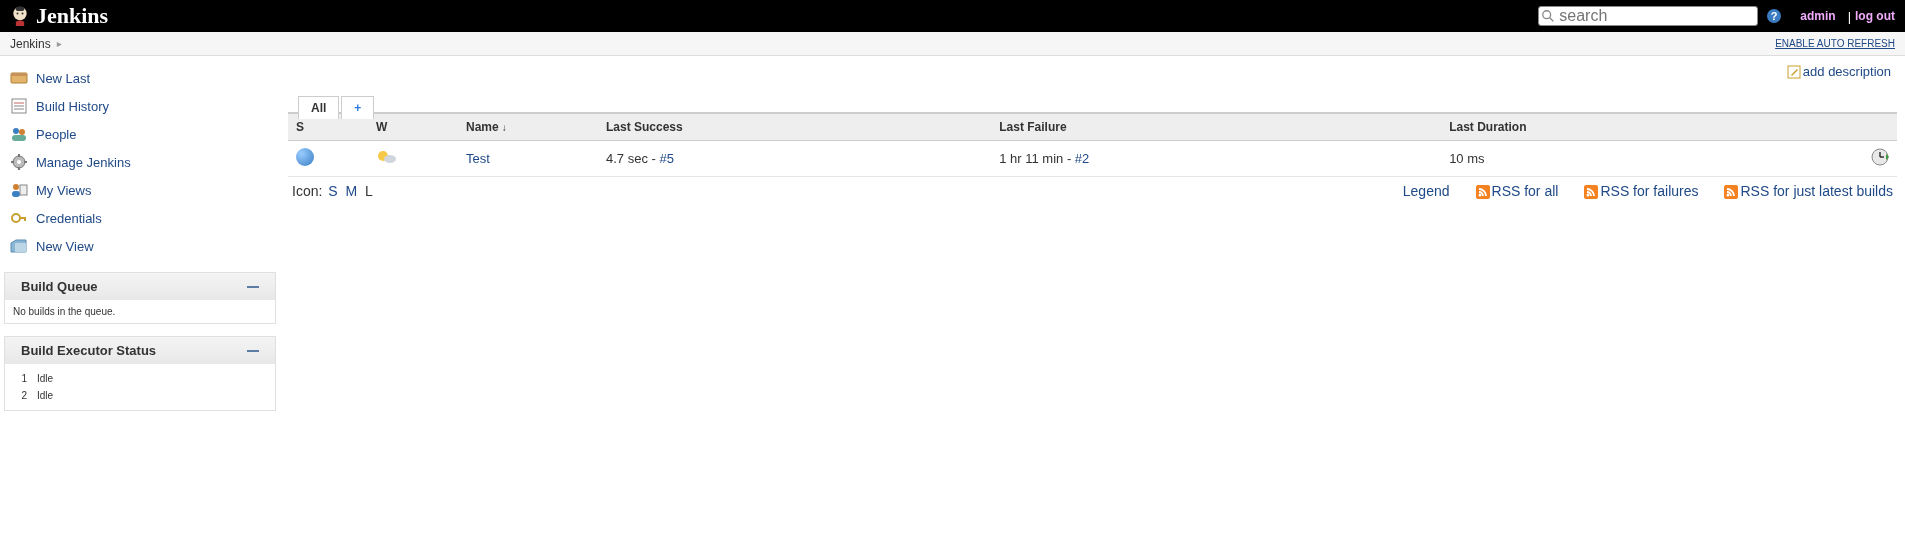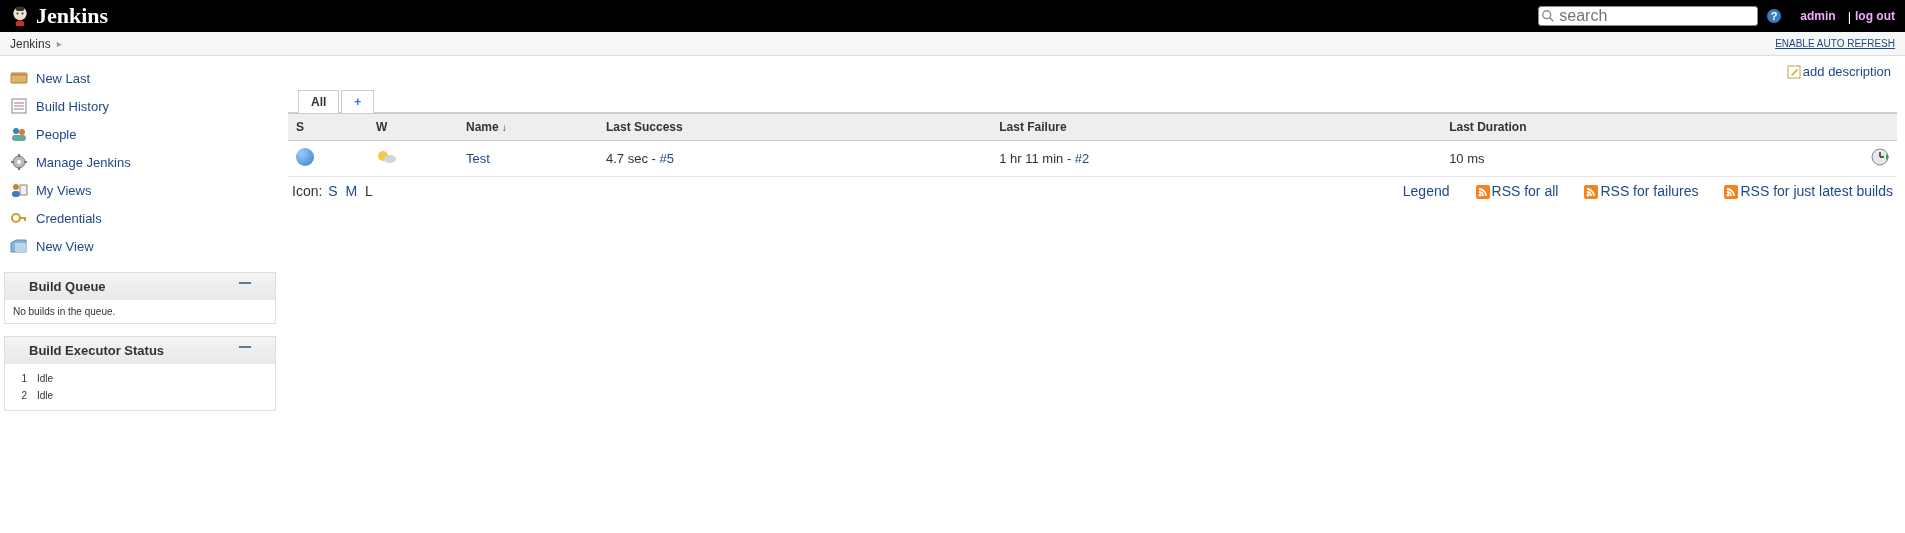--- a/index.html
+++ b/index.html
@@ -32,34 +32,34 @@
 .main { flex: 1; padding: 0 8px; }
 
 
 .side-nav { list-style: none; }
 .side-nav li { display: flex; align-items: center; padding: 5px 6px; gap: 8px; }
 .side-nav a { color: #204a87; text-decoration: none; }
 .side-icon { width: 18px; height: 18px; flex-shrink: 0; }
 
 
 .panel { margin-top: 12px; border: 1px solid #e0e0e0; }
-.panel-header { background: linear-gradient(#f4f4f4, #e8e8e8); padding: 6px 24px; font-weight: bold; display: flex; align-items: flex-start; justify-content: space-between; }
+.panel-header { background: linear-gradient(#f4f4f4, #e8e8e8); padding: 6px 16px; font-weight: bold; display: flex; align-items: center; justify-content: space-between; }
 .panel-header a { color: #333; }
 .panel-body { padding: 6px 8px; font-size: 10px; }
 .collapse-icon { width: 12px; height: 8px; color: #5b7da3; }
 .exec-row { display: flex; gap: 10px; padding: 3px 0; }
 .exec-num { width: 14px; text-align: right; }
 
 
 .top-actions { text-align: right; padding: 8px 6px 4px; }
 .edit-icon { display: inline-block; width: 14px; height: 14px; vertical-align: text-bottom; margin-right: 2px; }
 
 
 .tabs { display: flex; border-bottom: 1px solid #ccc; margin-top: 6px; padding-left: 10px; }
-.tab { border: 1px solid #ccc; border-bottom: none; background: #fff; padding: 4px 12px; margin-right: 2px; font-size: 12px; position: relative; top: 1px; }
+.tab { border: 1px solid #ccc; border-bottom: none; background: #fff; padding: 4px 12px; margin-right: 2px; font-size: 12px; position: relative; top: 7px; }
 .tab.active { background: #fff; font-weight: bold; }
 .tab.plus { color: #2a7ae2; font-weight: bold; }
 
 
 .job-table { width: 100%; border-collapse: collapse; }
 .job-table thead th { background: #eee; border-top: 1px solid #ccc; border-bottom: 1px solid #ccc; padding: 6px 8px; text-align: left; font-size: 12px; font-weight: bold; }
 .job-table tbody td { border-bottom: 1px solid #e5e5e5; padding: 7px 8px; vertical-align: middle; }
 .col-s { width: 80px; }
 .col-w { width: 90px; }
 .col-name { width: 140px; }

